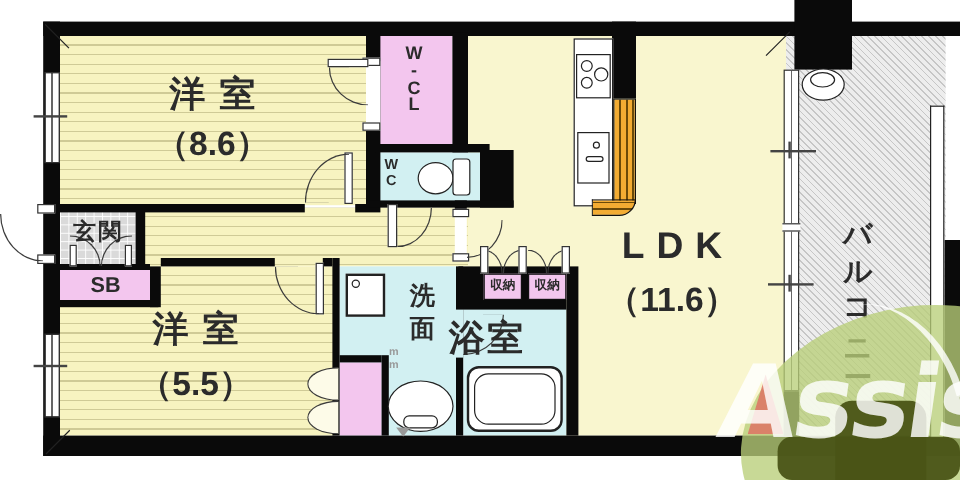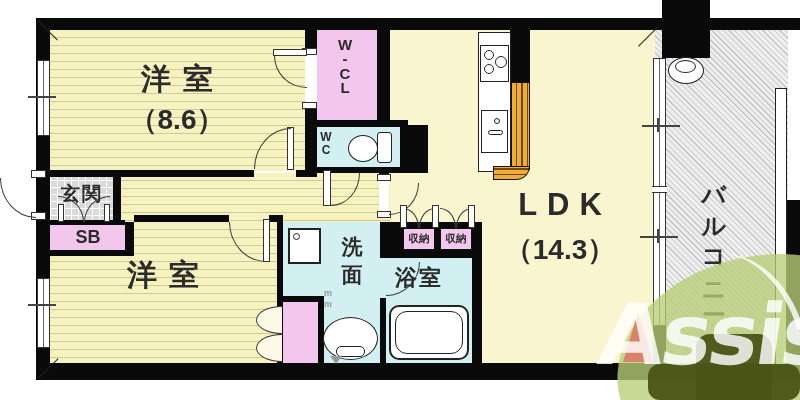--- a/index.html
+++ b/index.html
@@ -163,34 +163,35 @@
   <div class="a tick" style="left:640px;top:236px;width:38px;height:2px;"></div>
   <div class="a tick" style="left:657px;top:118px;width:2px;height:14px;"></div>
   <div class="a tick" style="left:657px;top:229px;width:2px;height:14px;"></div>
   <div class="a diag" style="left:38px;top:20px;width:28px;transform:rotate(45deg);"></div>
   <div class="a diag" style="left:38px;top:378px;width:28px;transform:rotate(-45deg);"></div>
   <div class="a diag" style="left:638px;top:46px;width:28px;transform:rotate(-45deg);"></div>
 
   <div class="a lbl" style="left:97px;top:62px;width:160px;font-size:30px;letter-spacing:12px;padding-left:12px;">洋室</div>
   <div class="a lbl" style="left:97px;top:104px;width:160px;font-size:28px;">（8.6）</div>
   <div class="a lbl" style="left:83px;top:258px;width:160px;font-size:30px;letter-spacing:12px;padding-left:12px;">洋室</div>
+  <div class="a lbl" style="left:83px;top:304px;width:160px;font-size:28px;">（5.5）</div>
   <div class="a lbl" style="left:480px;top:188px;width:160px;font-size:31px;letter-spacing:10px;padding-left:10px;">LDK</div>
-  <div class="a lbl" style="left:480px;top:234px;width:160px;font-size:28px;">（14.3）</div>
+  <div class="a lbl" style="left:480px;top:234px;width:160px;font-size:28px;">（11.6）</div>
   <div class="a lbl" style="left:52px;top:183px;width:60px;font-size:19px;letter-spacing:2px;">玄関</div>
   <div class="a lbl" style="left:64px;top:227px;width:48px;font-size:18px;">SB</div>
   <div class="a lbl" style="left:328px;top:38px;width:34px;font-size:15px;line-height:0.95;">W
 -
 C
 L</div>
   <div class="a lbl" style="left:316px;top:131px;width:20px;font-size:12px;">W
 C</div>
   <div class="a lbl" style="left:337px;top:233px;width:30px;font-size:21px;line-height:1.35;">洗
 面</div>
   <div class="a lbl vert" style="left:323px;top:288px;font-size:9px;color:#999;letter-spacing:1px;">mm</div>
-  <div class="a lbl" style="left:379px;top:266px;width:80px;font-size:22px;letter-spacing:2px;">浴室</div>
+  <div class="a lbl" style="left:366px;top:266px;width:80px;font-size:30px;letter-spacing:2px;">浴室</div>
   <div class="a lbl" style="left:403px;top:233px;width:32px;font-size:10.5px;">収納</div>
   <div class="a lbl" style="left:440px;top:233px;width:32px;font-size:10.5px;">収納</div>
   <div class="a lbl" style="left:291px;top:311px;width:20px;font-size:16px;line-height:1.15;"></div>
   <div class="a lbl vert" style="left:700px;top:118px;height:240px;font-size:24px;letter-spacing:6px;">バルコニー</div>
 
   <div class="a wm" style="left:616px;top:256px;width:292px;height:216px;border-radius:50%;background:rgba(185,206,120,0.78);transform:rotate(-12deg);"></div>
   <div class="a wm" style="left:718px;top:244px;width:74px;height:96px;border-right:6px solid rgba(255,255,255,0.8);border-top-right-radius:100% 100%;transform:rotate(-15deg);"></div>
   <div class="a wm" style="left:696px;top:334px;width:76px;height:66px;border-radius:14px 14px 0 0;background:rgba(74,84,22,0.95);"></div>
   <div class="a wm" style="left:648px;top:364px;width:152px;height:36px;border-radius:12px;background:rgba(74,84,22,0.95);"></div>
   <div class="a wm" style="left:623px;top:312px;width:30px;height:50px;background:rgba(222,108,96,0.8);clip-path:polygon(50% 0,0 100%,100% 100%);"></div>

